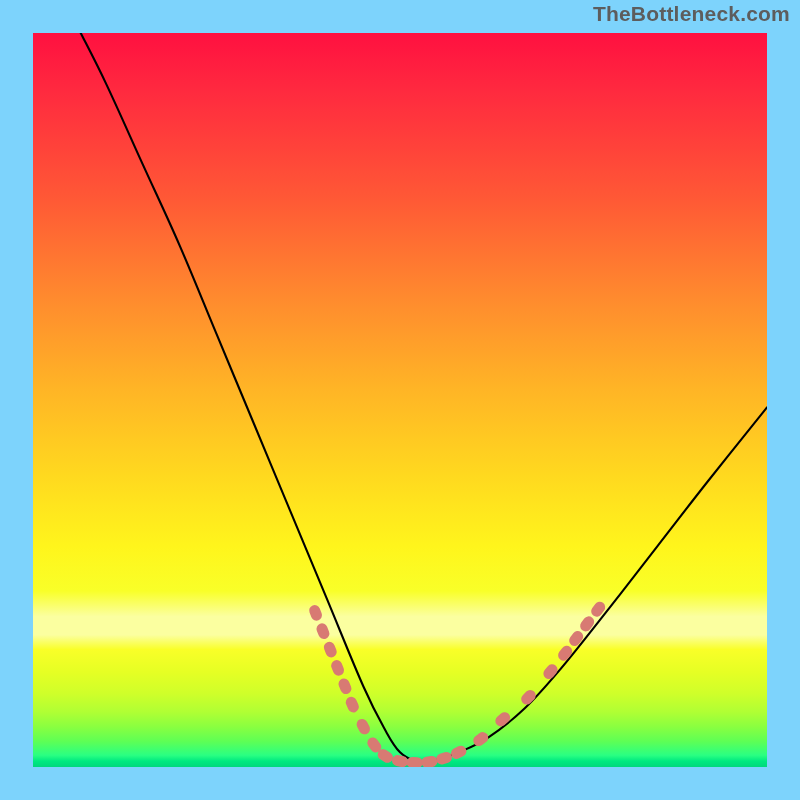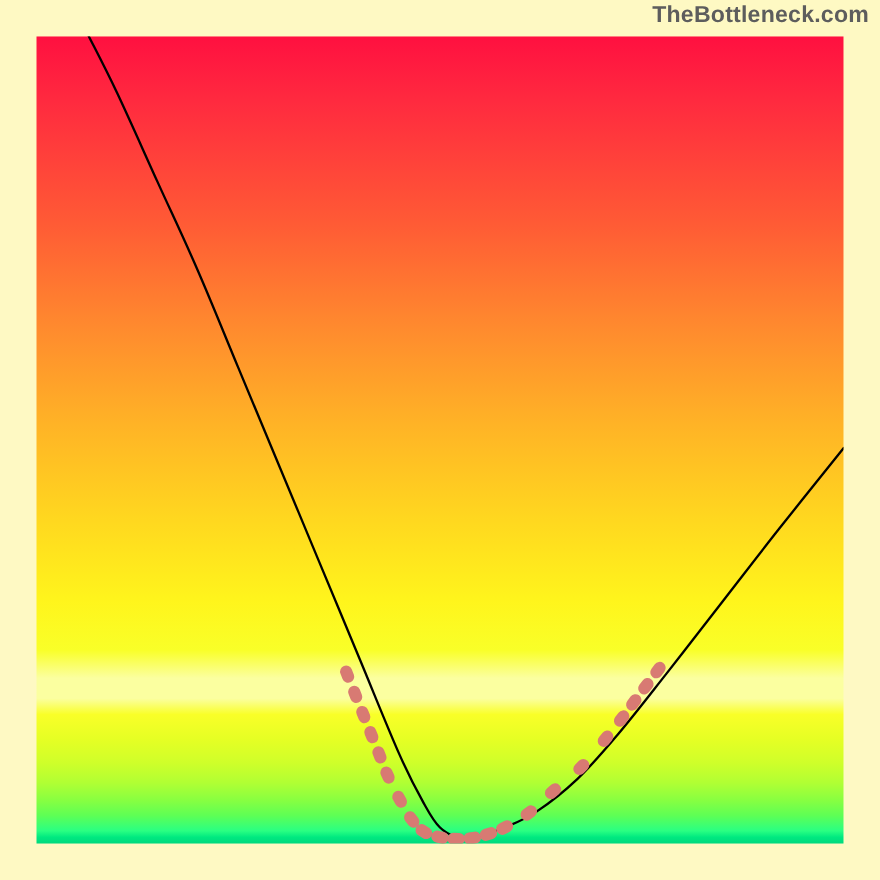--- a/index.html
+++ b/index.html
@@ -10,21 +10,21 @@
     background: #000;
     overflow: hidden;
     font-family: Arial, Helvetica, sans-serif;
   }
   .frame {
     position: absolute;
     left: 0;
     top: 0;
     width: 800px;
     height: 800px;
-    background: #fef9c3;
+    background: #7dd3fc;
   }
   .watermark {
     position: absolute;
     top: 2px;
     right: 10px;
     color: #5d5d5d;
     font-size: 21px;
     font-weight: 600;
     letter-spacing: 0.2px;
     z-index: 50;

